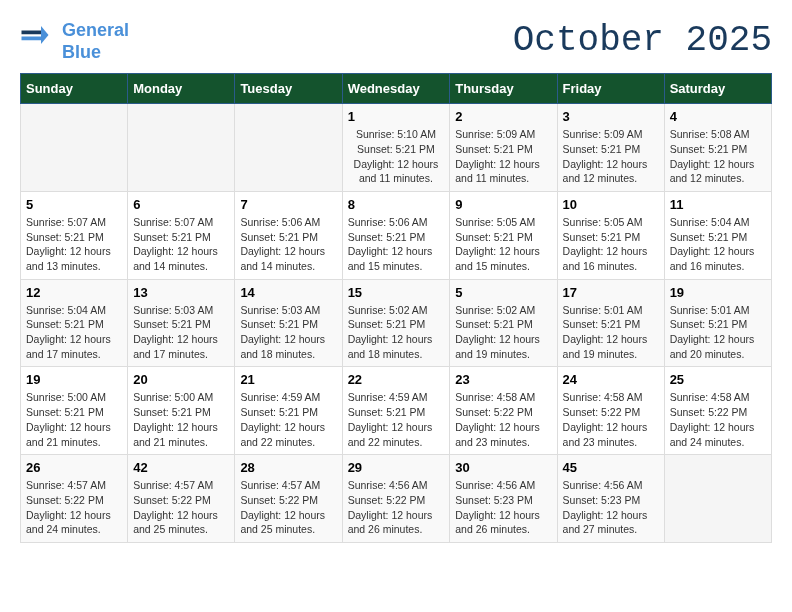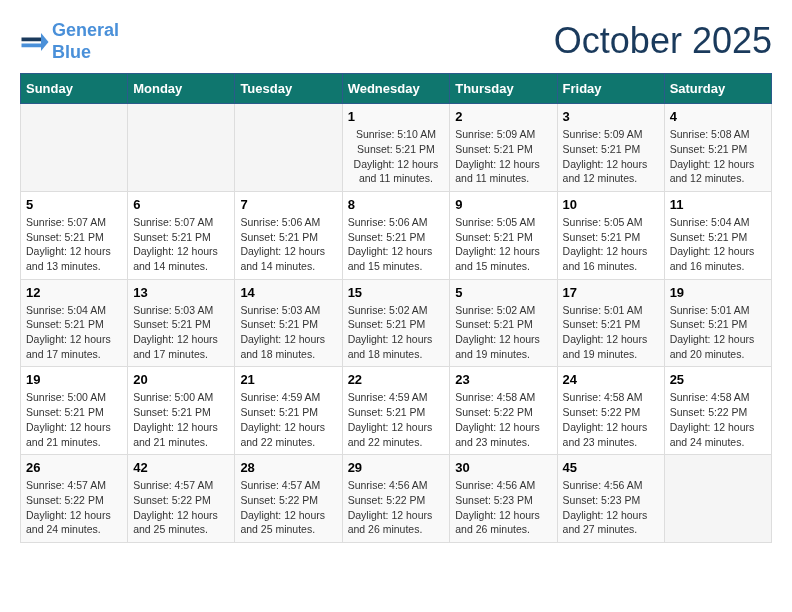--- a/index.html
+++ b/index.html
@@ -11,21 +11,22 @@
       padding: 20px;
     }
     .header {
       display: flex;
       justify-content: space-between;
       align-items: flex-start;
       margin-bottom: 10px;
     }
     .logo {
       display: flex;
-      align-items: center;
+      align-items: flex-start;
+      gap: 10px;
     }
     .logo-text {
       font-size: 18px;
       font-weight: bold;
       color: #1a3a5c;
       line-height: 1.2;
     }
     .logo-text span {
       color: #4a90d9;
     }
@@ -34,32 +35,33 @@
       height: 30px;
       margin-right: 2px;
     }
     .title-area {
       text-align: right;
     }
     .month-title {
       font-size: 36px;
       color: #1a3a5c;
       font-weight: normal;
+      font-family: Liberation Mono, monospace;
     }
     .location {
       font-size: 16px;
       color: #444;
     }
     table {
       width: 100%;
       border-collapse: collapse;
       font-size: 11px;
     }
     thead tr {
-      background-color: #0f766e;
+      background-color: #14532d;
       color: #fff;
     }
     thead th {
       padding: 7px 5px;
       text-align: left;
       font-weight: bold;
       font-size: 13px;
       border: 1px solid #2a5a8a;
     }
     tbody tr {

